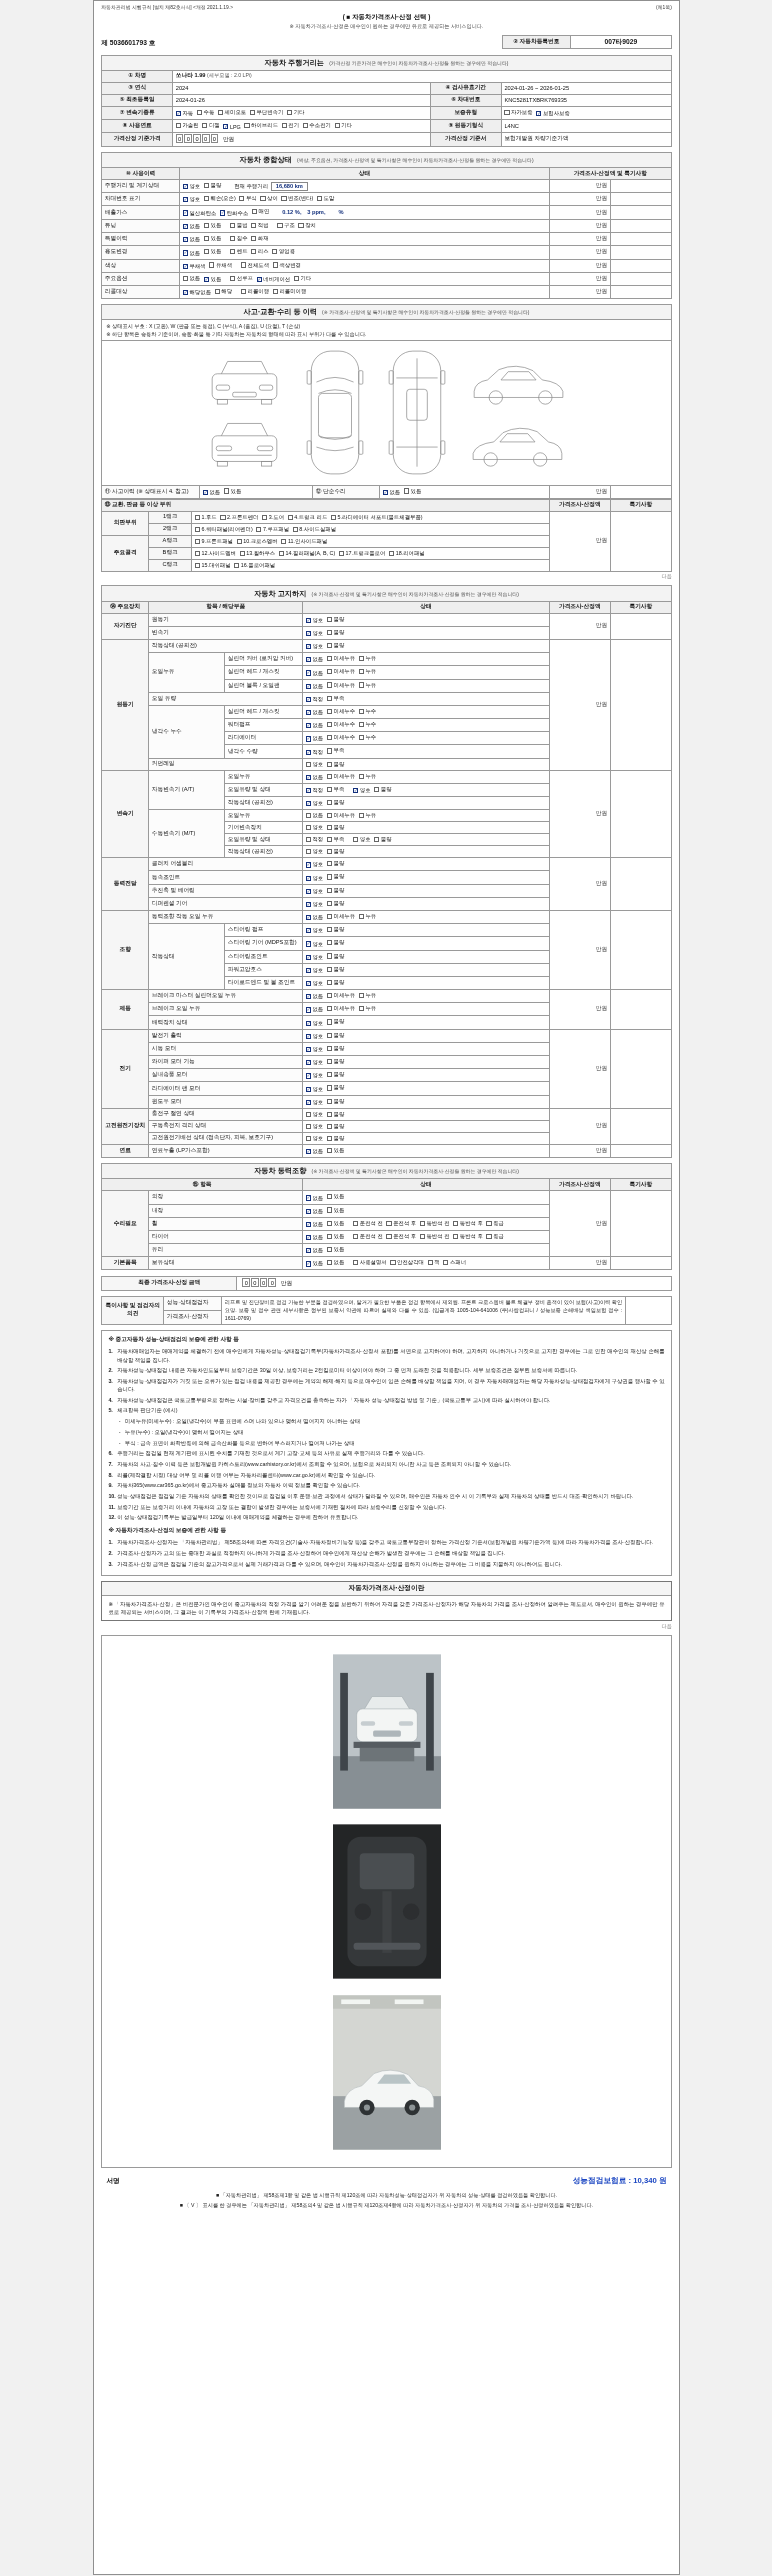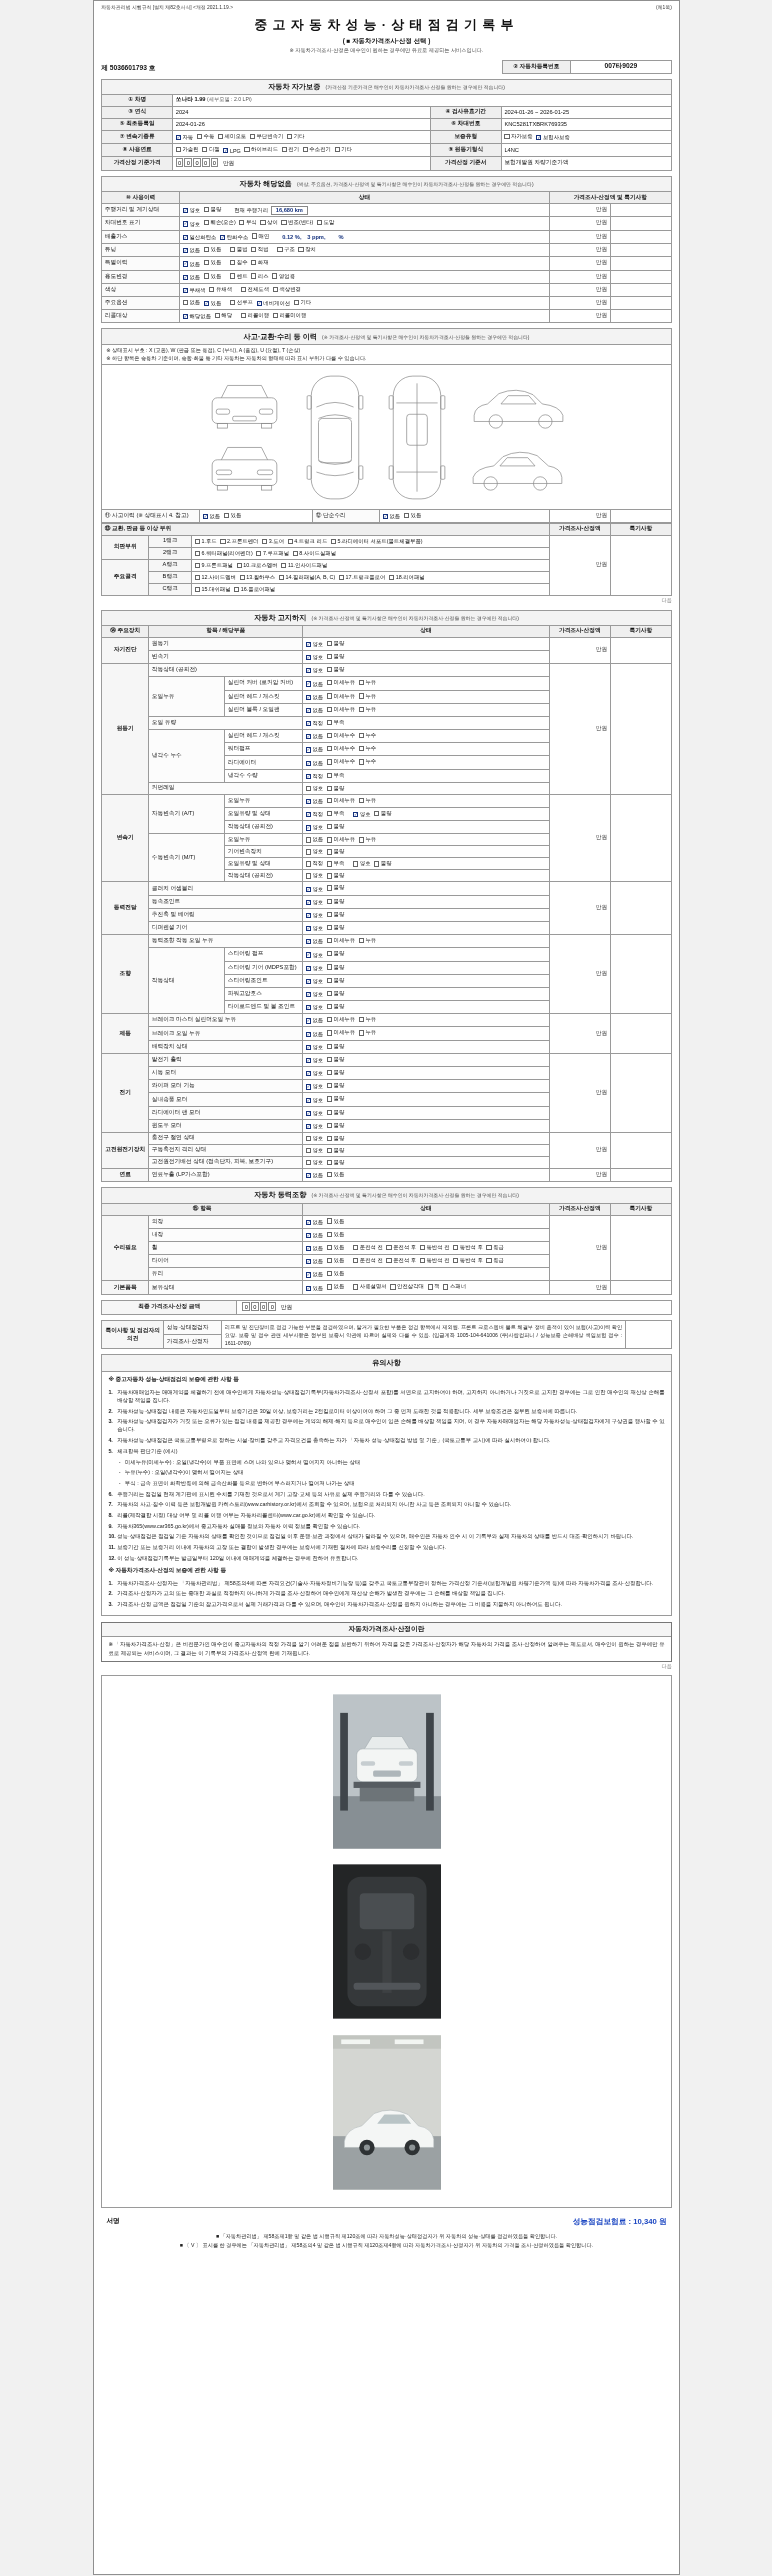--- a/index.html
+++ b/index.html
@@ -71,39 +71,38 @@
 </head>
 <body>
 
 <div class="page">
 
   <div class="topline">
     <span>자동차관리법 시행규칙 [별지 제82호서식] &lt;개정 2021.1.19.&gt;</span>
     <span>(제1쪽)</span>
   </div>
 
-  <div class="main-title">중고자동차성능·상태점검기록부</div>
   <div class="sub1">( ■ 자동차가격조사·산정 선택 )</div>
   <div class="sub2">※ 자동차가격조사·산정은 매수인이 원하는 경우에만 유료로 제공되는 서비스입니다.</div>
 
   <div class="docrow">
     <div class="docno">제 5036601793 호</div>
     <table class="regbox">
       <tbody>
           <tr>
         <th>② 자동차등록번호</th>
         <td>007타9029</td>
       </tr>
     </tbody>
       </table>
   </div>
 
   <div class="sec">
     <div class="sec-title">
-      <span>자동차 자가보증</span>
+      <span>자동차 주행거리는</span>
       <span class="tnote">(가격산정 기준가격은 매수인이 자동차가격조사·산정을 원하는 경우에만 적습니다)</span>
     </div>
     <table id="t-basic">
       <colgroup>
           <col style="width:71px">
           <col>
           <col style="width:71px">
           <col style="width:170px">
         </colgroup>
       <tbody>
@@ -188,21 +187,21 @@
         </td>
         <th>가격산정 기준서</th>
         <td>보험개발원 차량기준가액</td>
       </tr>
     </tbody>
       </table>
   </div>
 
   <div class="sec">
     <div class="sec-title">
-      <span>자동차 해당없음</span>
+      <span>자동차 종합상태</span>
       <span class="tnote">(색상, 주요옵션, 가격조사·산정액 및 특기사항은 매수인이 자동차가격조사·산정을 원하는 경우에만 적습니다)</span>
     </div>
     <table id="t-overall">
       <colgroup>
           <col style="width:78px">
           <col>
           <col style="width:61px">
           <col style="width:61px">
         </colgroup>
     <tbody>
@@ -1281,21 +1280,20 @@
       <td class="otext" rowspan="2">리프트 및 진단장비로 점검 가능한 부분을 점검하였으며, 탈거가 필요한 부품은 점검 항목에서 제외됨. 프론트 크로스멤버 볼트 체결부 정비 흔적이 있어 보험(사고)이력 확인 요망. 보증 및 접수 관련 세부사항은 첨부된 보증서 약관에 따르며 실제와 다를 수 있음. (입금계좌 1005-104-641006 (주)사람컴퍼니 / 성능보증 손해배상 책임보험 접수 : 1611-0769)</td>
       <td class="ncell" rowspan="2"></td>
     </tr>
     <tr>
       <td class="lbl">가격조사·산정자</td>
     </tr>
   </tbody>
     </table>
 
   <div class="notice-box">
-    <div class="notice-title">유의사항</div>
     <div class="notice-body">
       <div class="nintro">※ 중고자동차 성능·상태점검의 보증에 관한 사항 등</div>
       <div id="notice-items">
           <div class="nit">
             <span class="nn">1.</span>
             <span class="nt">자동차매매업자는 매매계약을 체결하기 전에 매수인에게 자동차성능·상태점검기록부(자동차가격조사·산정서 포함)를 서면으로 고지하여야 하며, 고지하지 아니하거나 거짓으로 고지한 경우에는 그로 인한 매수인의 재산상 손해를 배상할 책임을 집니다.</span>
           </div>
           <div class="nit">
             <span class="nn">2.</span>
             <span class="nt">자동차성능·상태점검 내용은 자동차인도일부터 보증기간은 30일 이상, 보증거리는 2천킬로미터 이상이어야 하며 그 중 먼저 도래한 것을 적용합니다. 세부 보증조건은 첨부된 보증서에 따릅니다.</span>

